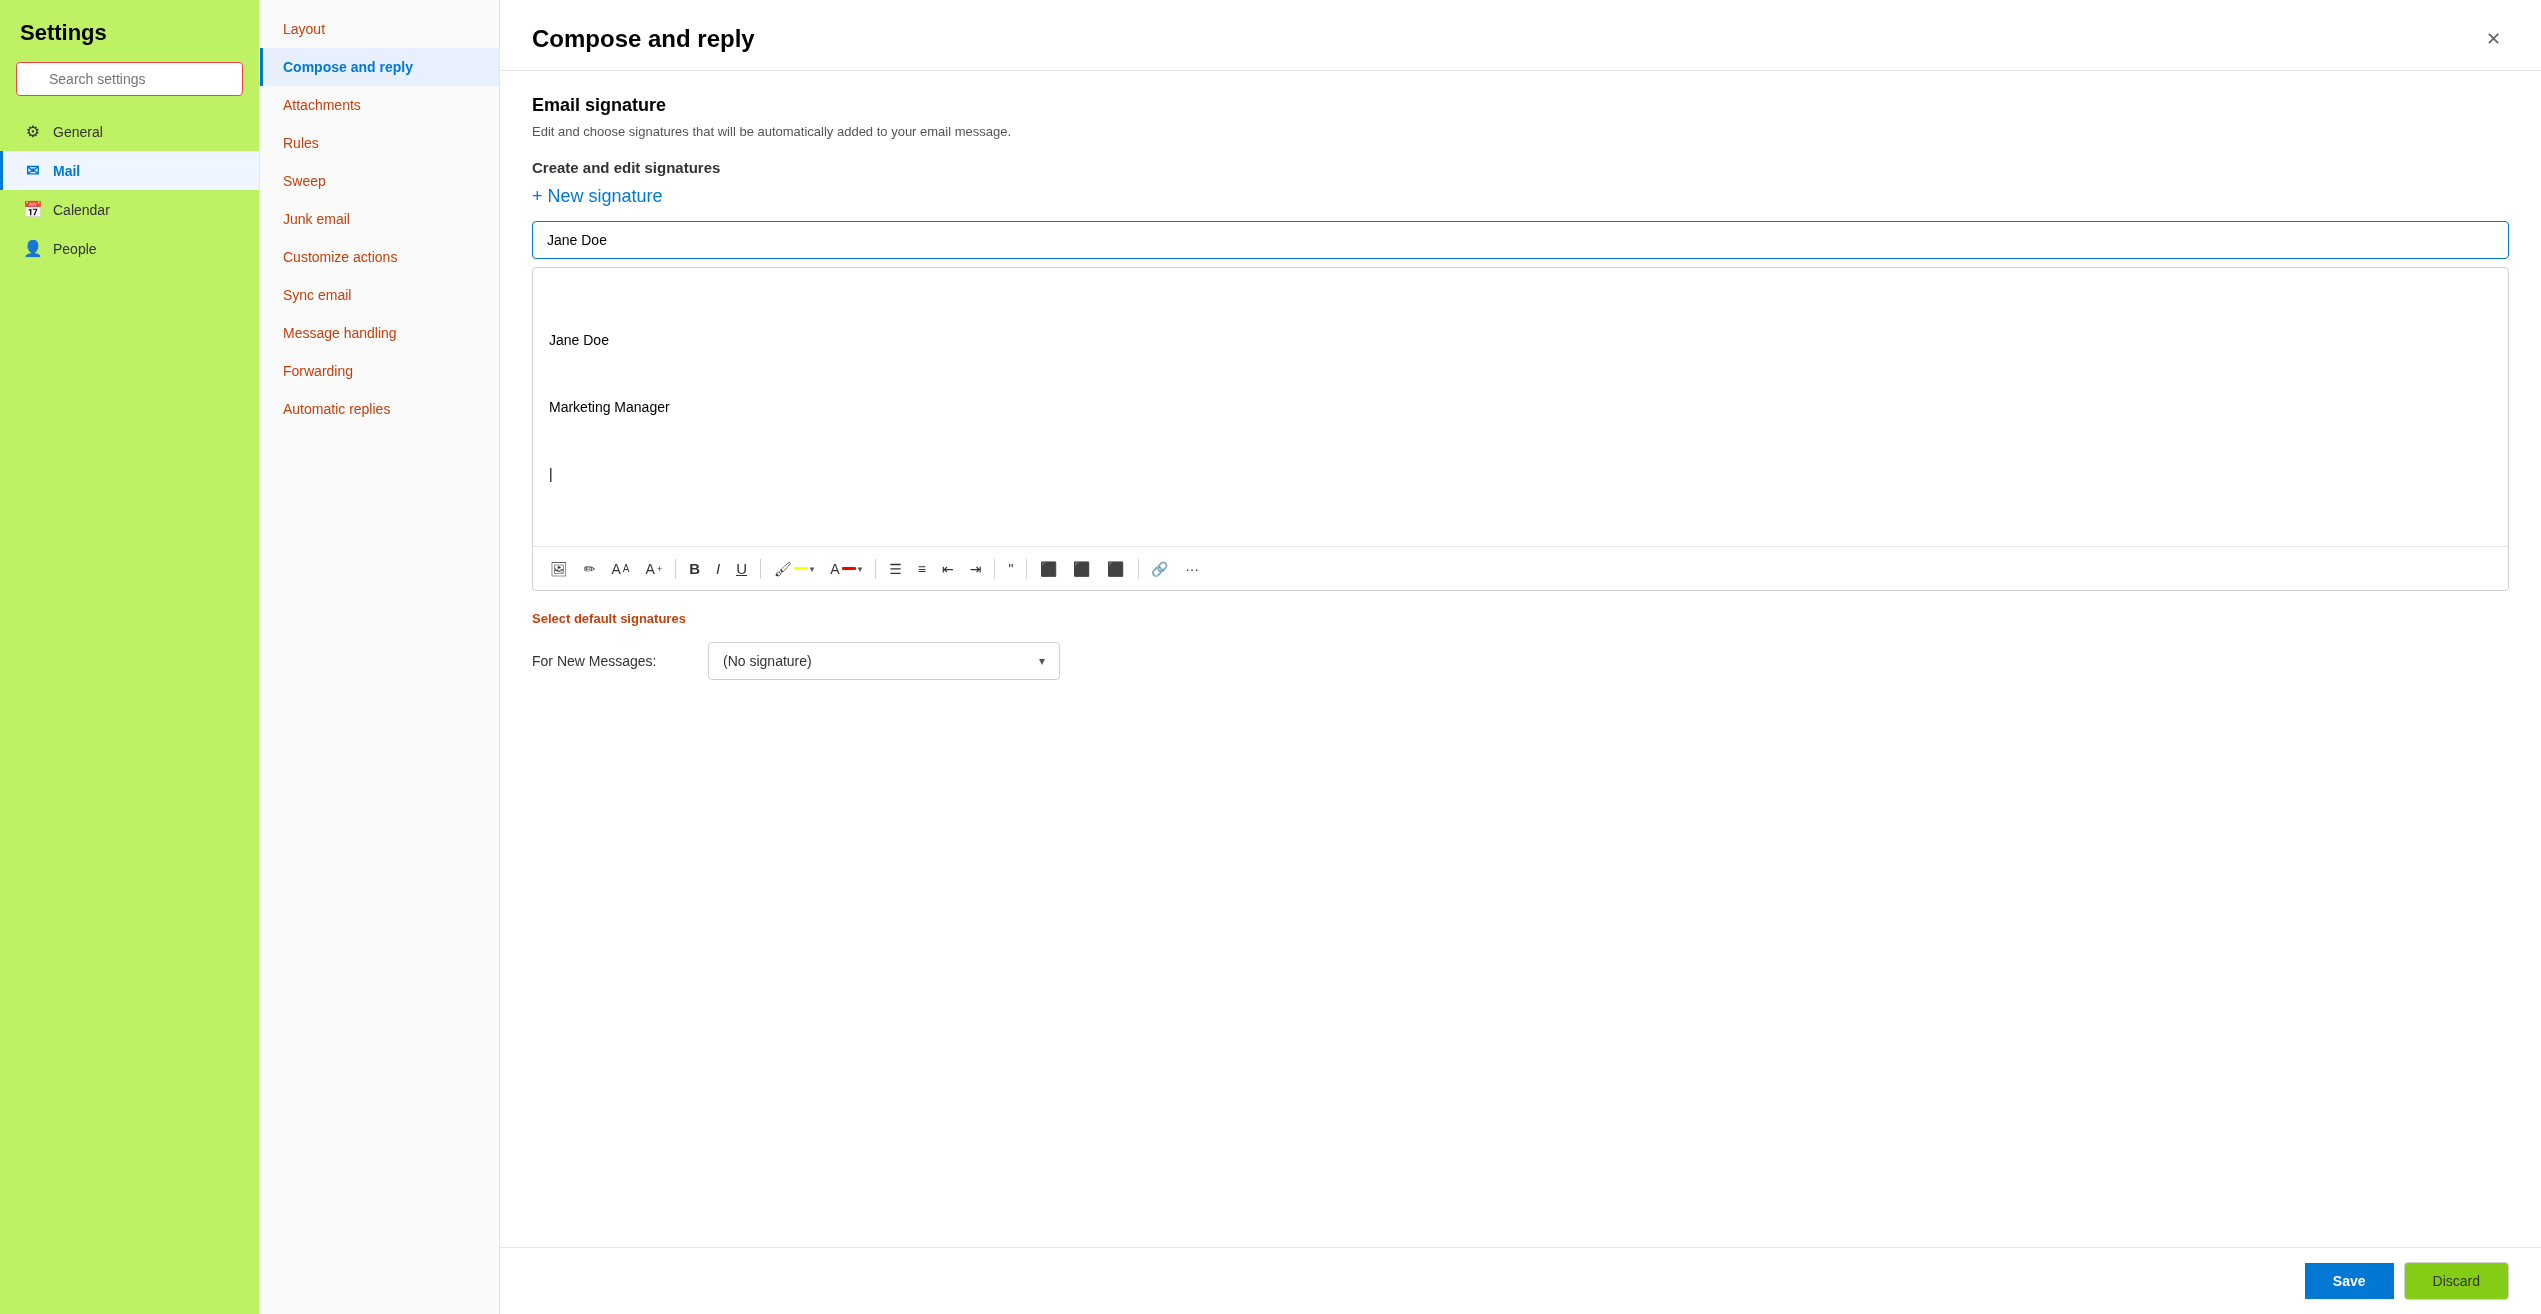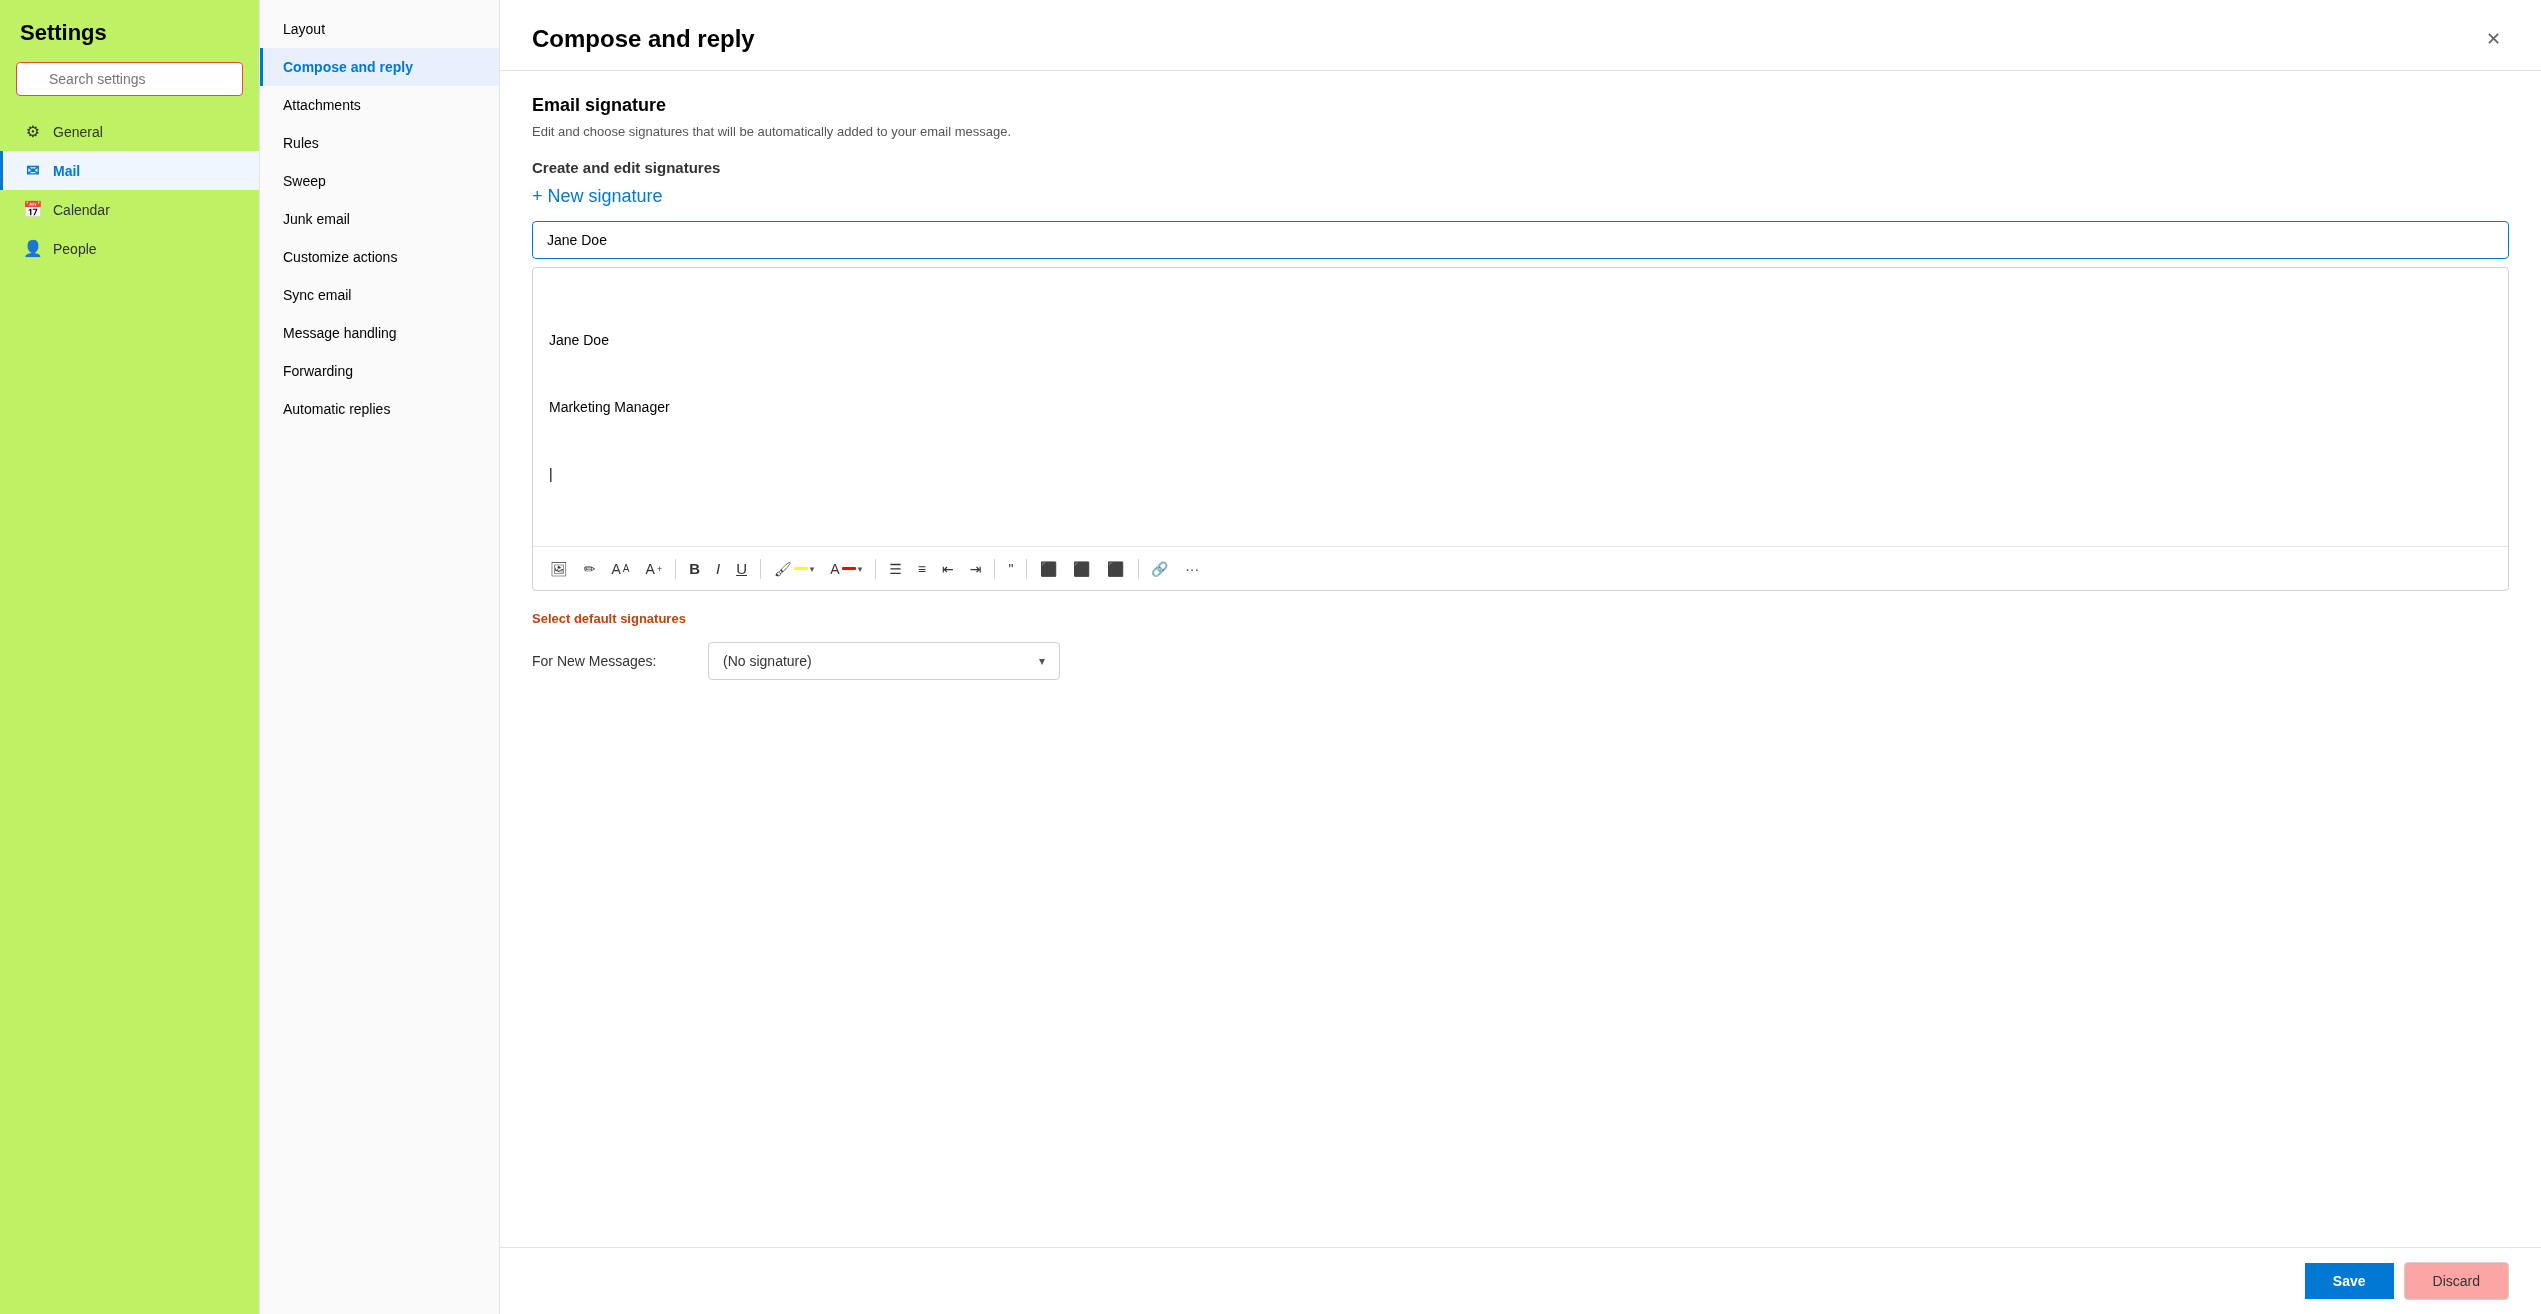--- a/index.html
+++ b/index.html
@@ -94,21 +94,21 @@
       border-right: 1px solid #e5e5e5;
       display: flex;
       flex-direction: column;
       flex-shrink: 0;
       padding-top: 10px;
     }
 
     .submenu-item {
       padding: 11px 20px;
       cursor: pointer;
-      color: #000000;
+      color: #c2410c;
       font-size: 14px;
       border-left: 3px solid transparent;
     }
 
     .submenu-item.active {
       border-left: 3px solid #0078d4;
       color: #0078d4;
       font-weight: 600;
       background: #e8f0fe;
     }
@@ -350,21 +350,21 @@
       color: #fff;
       border: none;
       border-radius: 0;
       padding: 10px 28px;
       font-size: 14px;
       font-weight: 600;
       cursor: pointer;
     }
 
     .btn-discard {
-      background: #fca5a5;
+      background: #84cc16;
       color: #333;
       border: 1px solid #d1d1d1;
       border-radius: 4px;
       padding: 10px 28px;
       font-size: 14px;
       cursor: pointer;
     }
 
     
     .content-body::-webkit-scrollbar {

